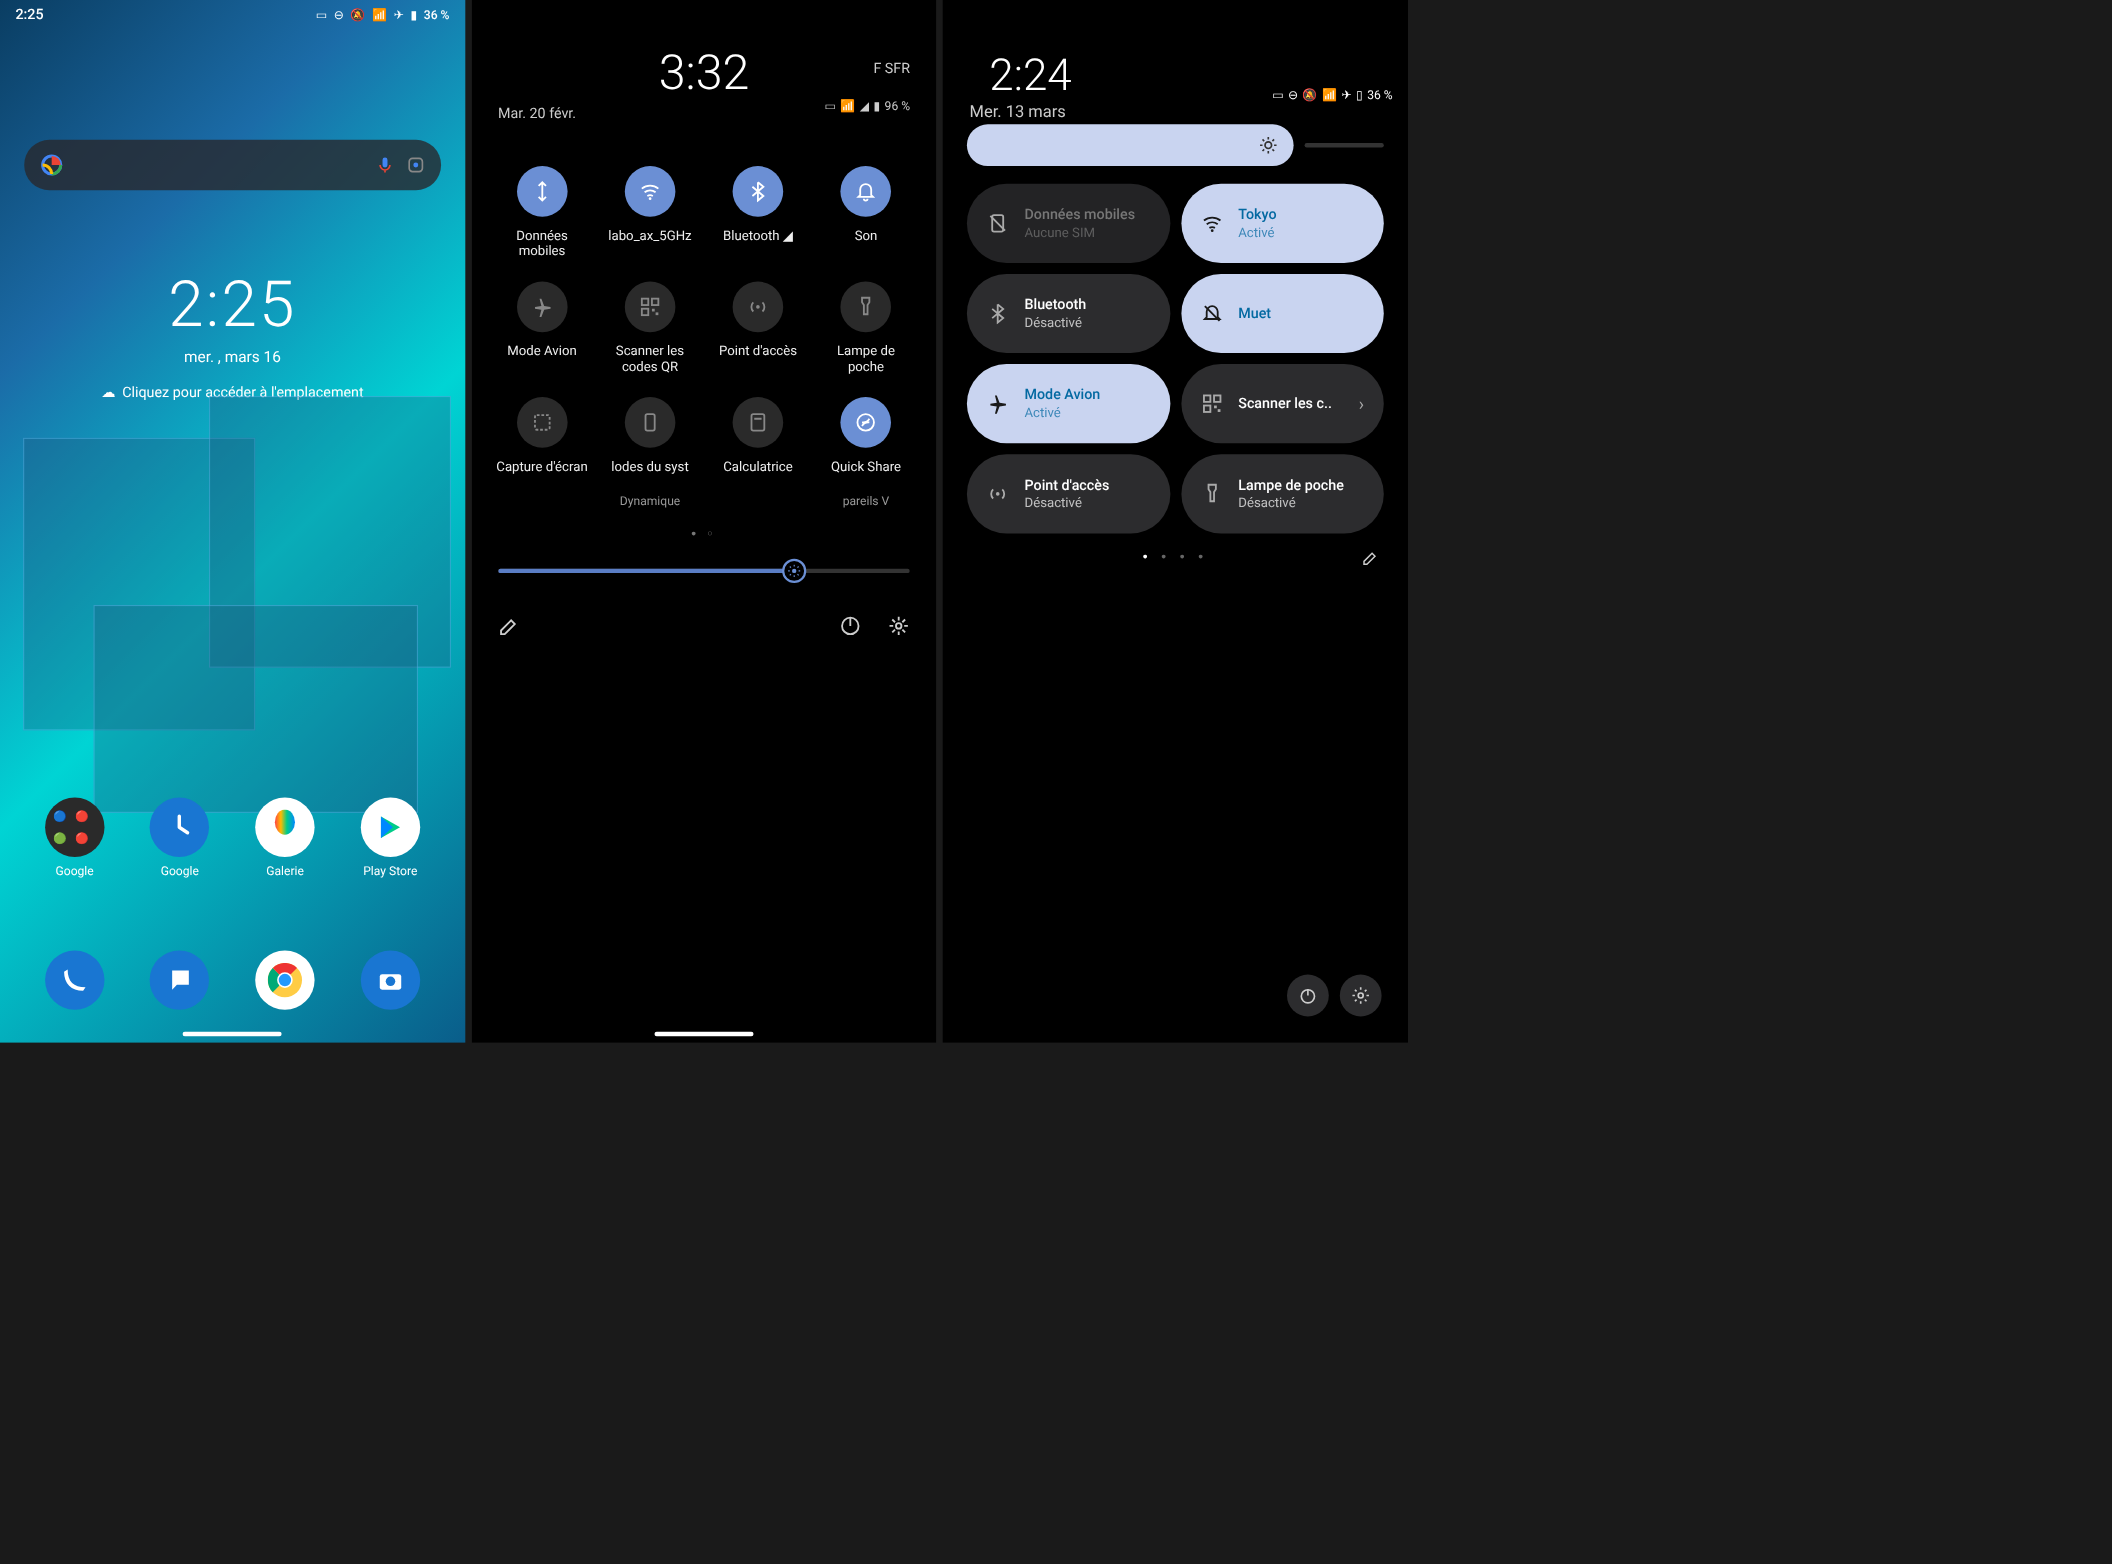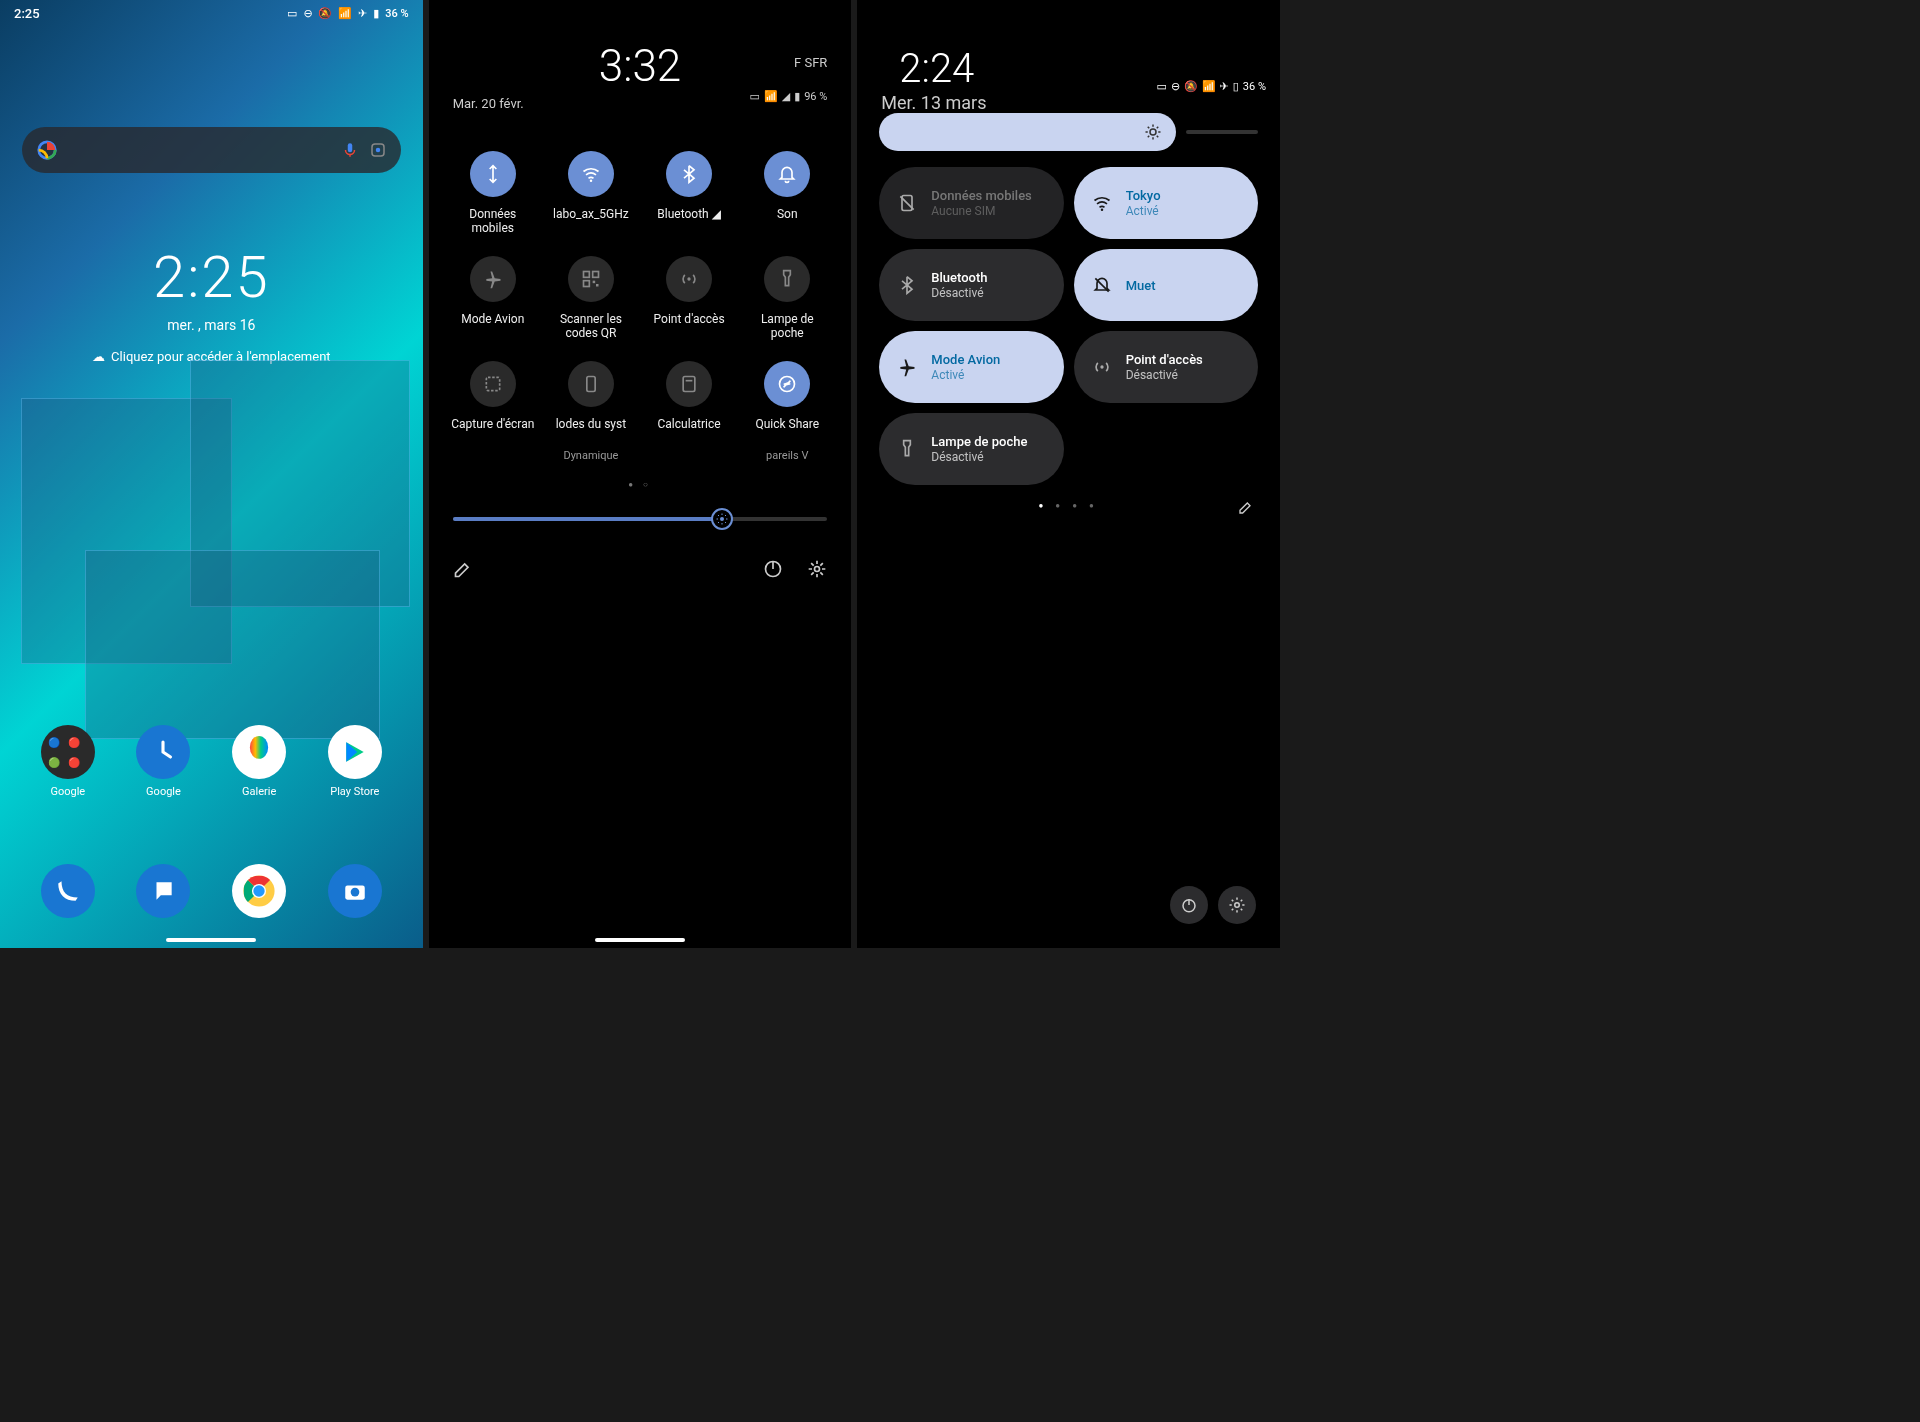--- a/index.html
+++ b/index.html
@@ -38,21 +38,21 @@
   .qs-sub { font-size: 11px; color: #999; margin-top: -6px; }
   .dots { text-align: center; margin: 8px 0; font-size: 8px; letter-spacing: 4px; color: #777; }
   .bright { margin: 28px 24px; position: relative; height: 4px; background: #333; border-radius: 2px; }
   .bright-fill { height: 100%; width: 72%; background: #5a7dc4; border-radius: 2px; }
   .bright-thumb { position: absolute; left: 72%; top: 50%; transform: translate(-50%,-50%); width: 22px; height: 22px; border: 2px solid #6b8fd4; border-radius: 50%; background: #000; display:flex; align-items:center; justify-content:center; }
   .qs-foot { display: flex; justify-content: space-between; padding: 10px 24px; }
   
   
   .p3-status { display: flex; justify-content: flex-end; padding: 0 14px; margin-top: 80px; font-size: 11px; gap: 4px; align-items: center; }
   .p3-time { font-size: 40px; font-weight: 300; position: absolute; top: 45px; left: 24px; margin-left: 18px; }
-  .p3-date { font-size: 18px; color: #ccc; position: absolute; top: 92px; left: 24px; }
+  .p3-date { font-size: 15px; color: #ccc; position: absolute; top: 92px; left: 24px; }
   .bright3 { margin: 20px 22px 16px; display: flex; align-items: center; gap: 10px; }
   .bright3-track { flex: 1; height: 38px; background: #c9d4f0; border-radius: 20px; position: relative; display: flex; align-items: center; justify-content: flex-end; padding-right: 14px; }
   .bright3-rest { width: 72px; height: 4px; background: #333; border-radius: 2px; }
   .tiles3 { padding: 0 22px; display: grid; grid-template-columns: 1fr 1fr; gap: 10px; }
   .tile3 { height: 72px; border-radius: 36px; background: #2c2c2e; display: flex; align-items: center; padding: 0 18px; gap: 14px; }
   .tile3.on { background: #c9d4f0; color: #0369a1; }
   .tile3.dim { background: #232325; color: #777; }
   .tile3-txt { display: flex; flex-direction: column; gap: 1px; }
   .tile3-t { font-size: 13px; font-weight: 500; }
   .tile3-s { font-size: 12px; opacity: 0.7; }
@@ -421,20 +421,33 @@
         <svg width="20" height="20" viewBox="0 0 24 24" style="color:#1a1a1a;flex-shrink:0">
           <path d="M21 12l-7-1-3-8h-2l2 8-7 1v2l7 1-2 8h2l3-8 7-1z" fill="currentColor"></path>
         </svg>
         <div class="tile3-txt">
           <div class="tile3-t">Mode Avion</div>
           <div class="tile3-s">Activé</div>
         </div>
       </div>
       <div class="tile3 ">
         <svg width="20" height="20" viewBox="0 0 24 24" style="color:#aaa;flex-shrink:0">
+          <rect x="3" y="3" width="7" height="7" stroke="currentColor" stroke-width="2" fill="none"></rect>
+          <rect x="14" y="3" width="7" height="7" stroke="currentColor" stroke-width="2" fill="none"></rect>
+          <rect x="3" y="14" width="7" height="7" stroke="currentColor" stroke-width="2" fill="none"></rect>
+          <rect x="14" y="14" width="3" height="3" fill="currentColor"></rect>
+          <rect x="18" y="18" width="3" height="3" fill="currentColor"></rect>
+        </svg>
+        <div class="tile3-txt">
+          <div class="tile3-t">Scanner les c..</div>
+        </div>
+        <span style="margin-left:auto;color:#aaa">›</span>
+      </div>
+      <div class="tile3 ">
+        <svg width="20" height="20" viewBox="0 0 24 24" style="color:#aaa;flex-shrink:0">
           <circle cx="12" cy="12" r="2" fill="currentColor"></circle>
           <path d="M7 17a7 7 0 010-10M17 7a7 7 0 010 10" stroke="currentColor" stroke-width="2" fill="none"></path>
         </svg>
         <div class="tile3-txt">
           <div class="tile3-t">Point d'accès</div>
           <div class="tile3-s">Désactivé</div>
         </div>
       </div>
       <div class="tile3 ">
         <svg width="20" height="20" viewBox="0 0 24 24" style="color:#aaa;flex-shrink:0">

